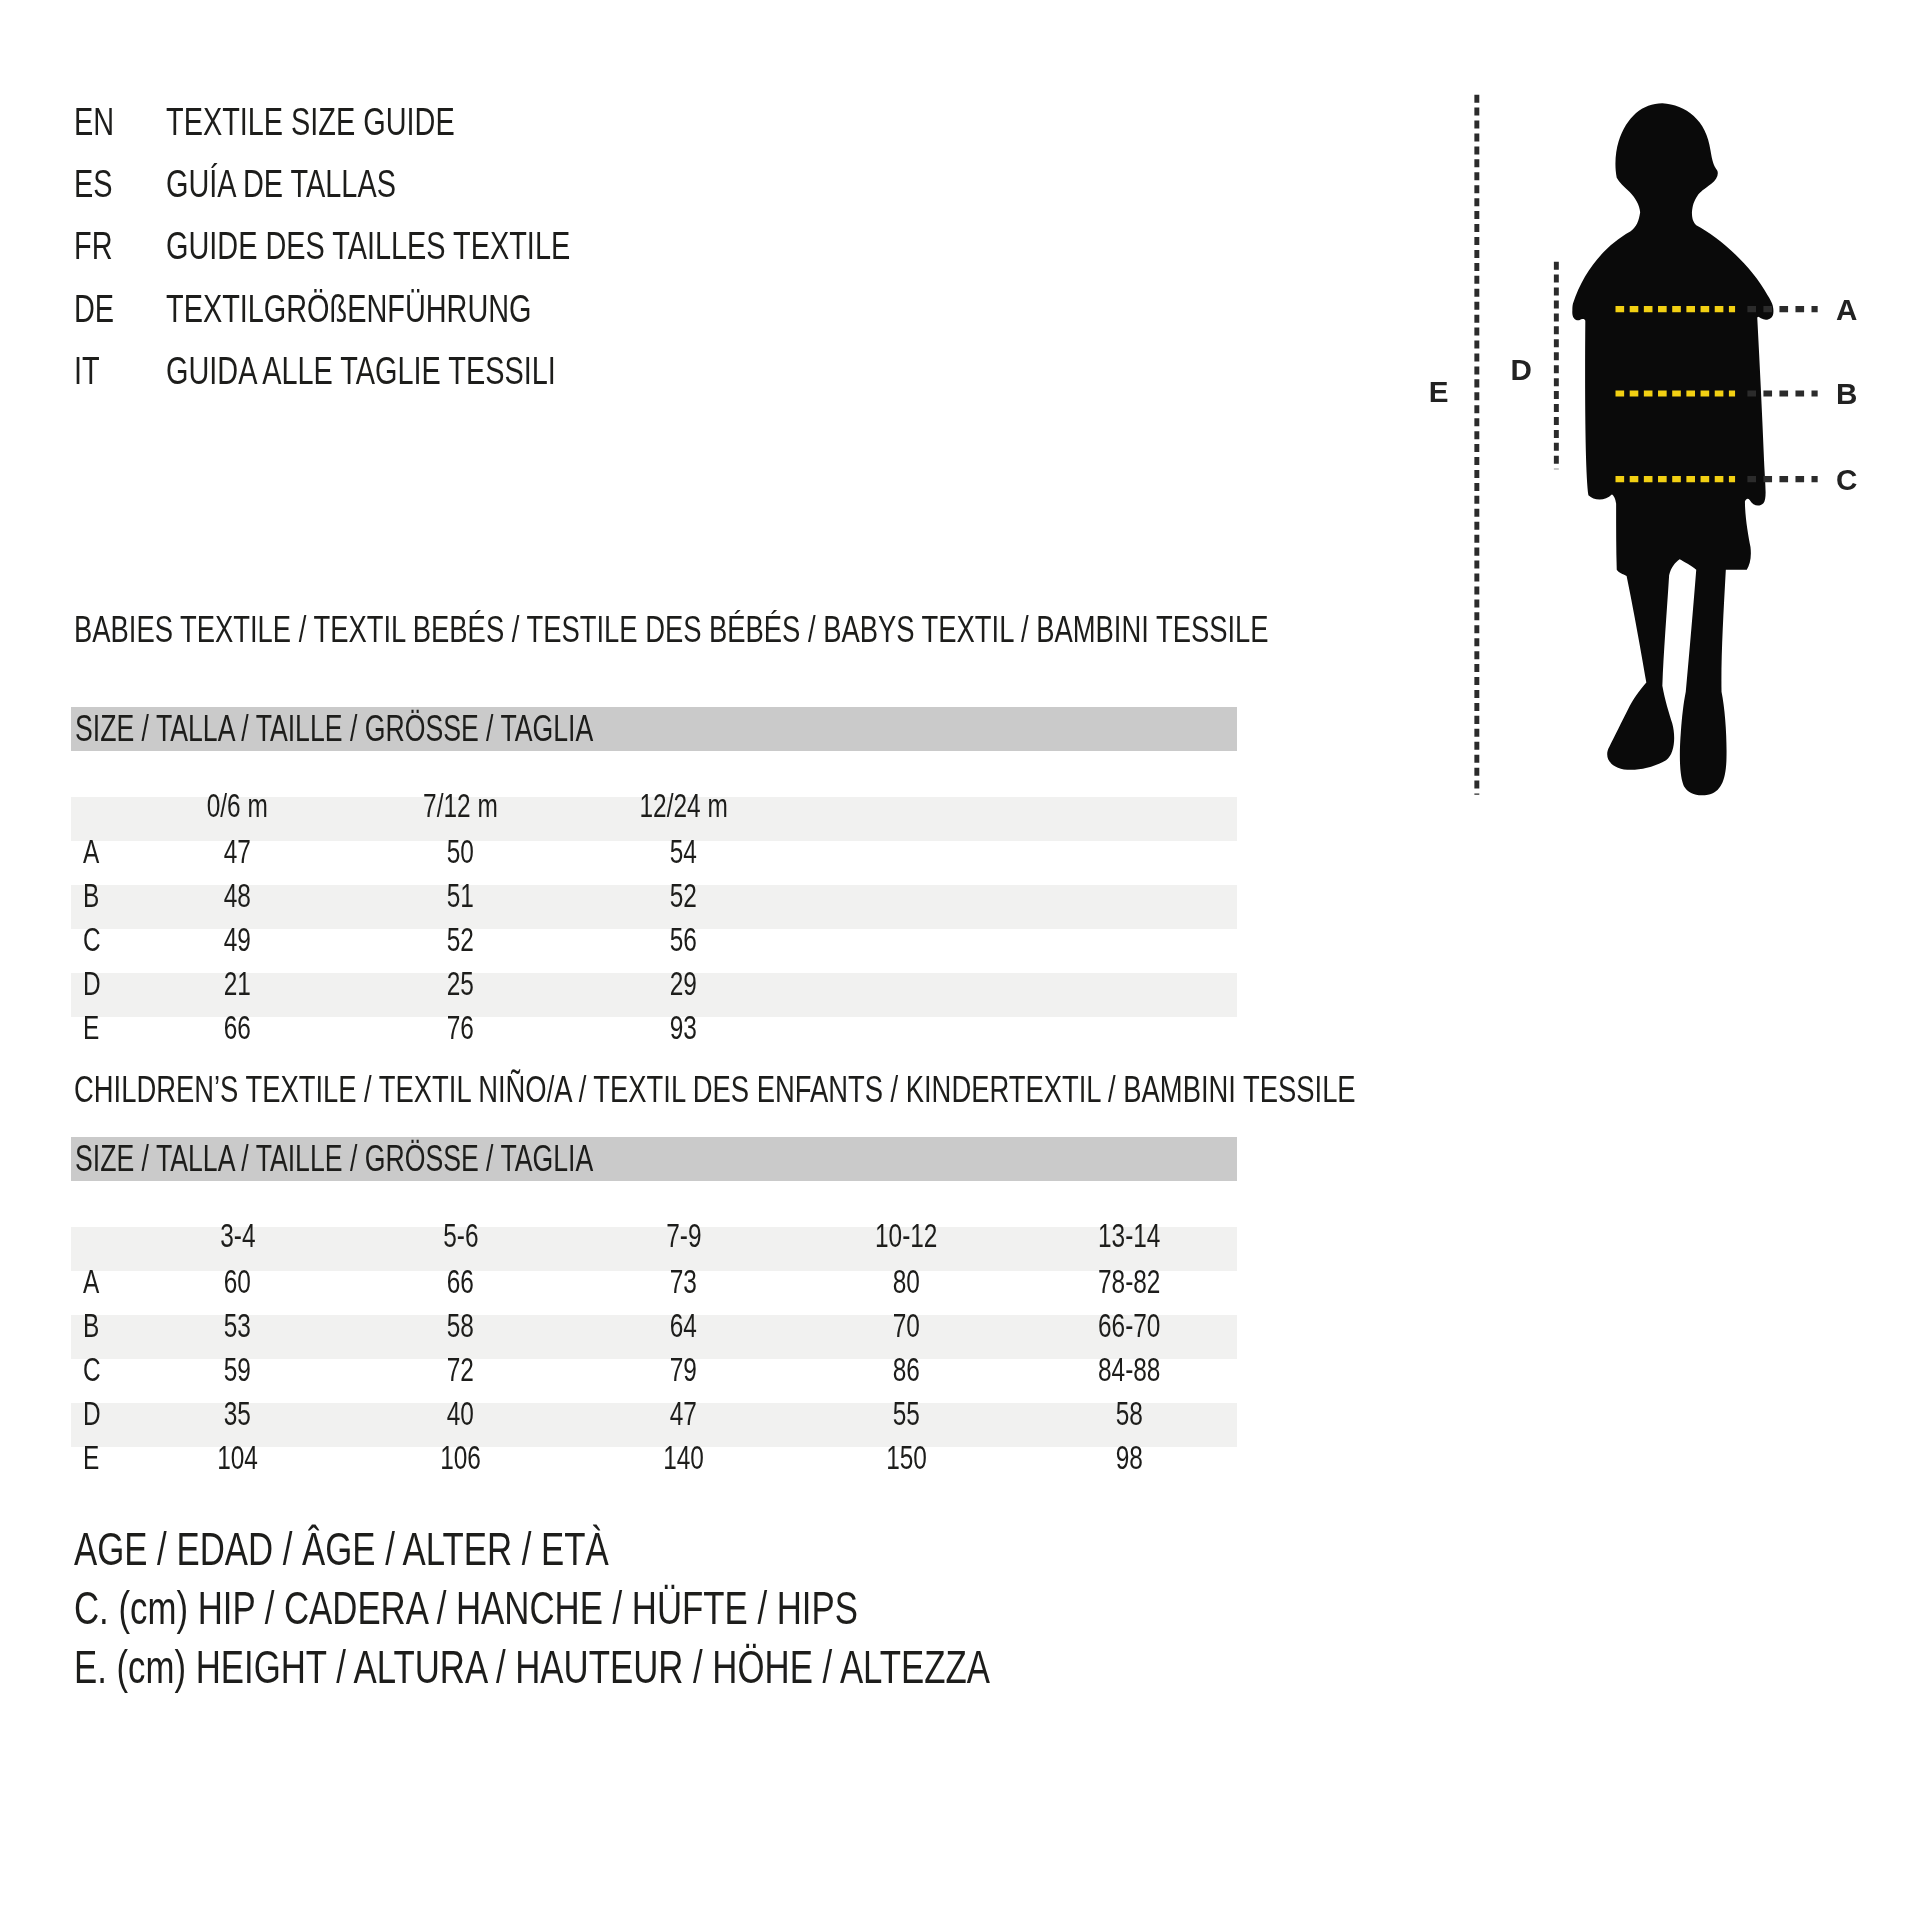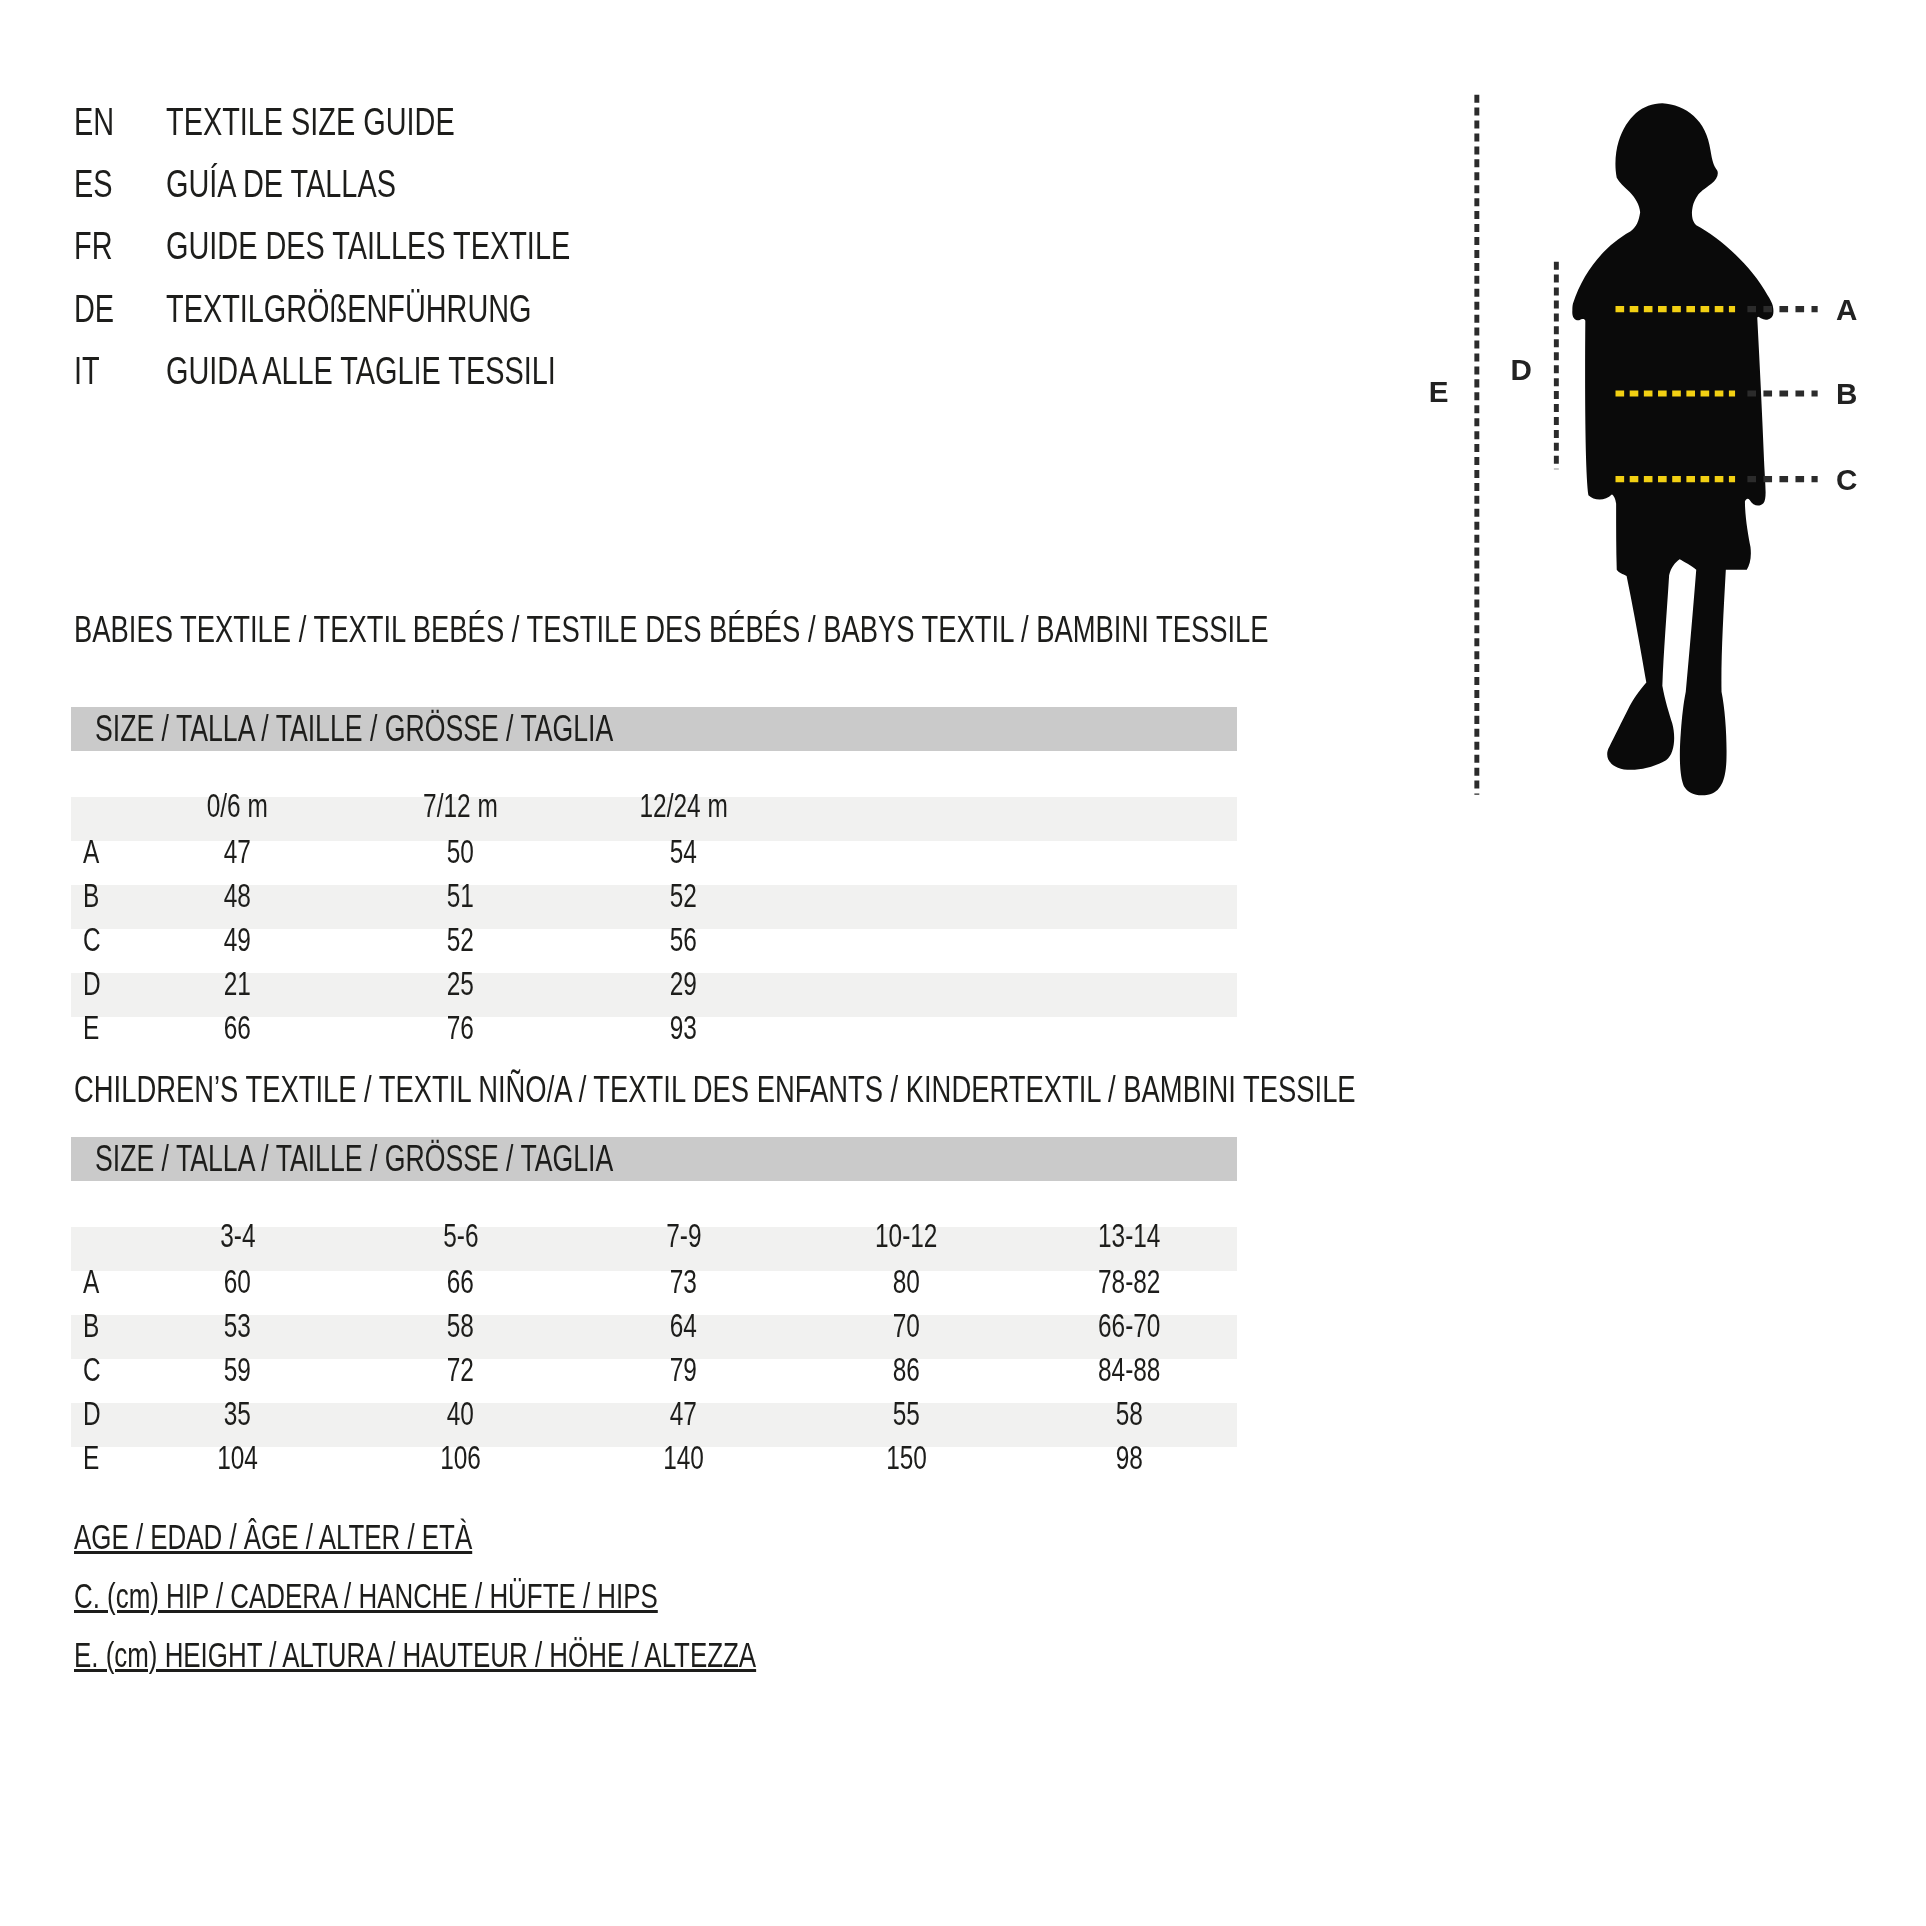--- a/index.html
+++ b/index.html
@@ -48,36 +48,36 @@
     white-space: nowrap;
   }
 
   
   .size-table { position: absolute; left: 71px; width: 1166px; }
   .size-table .bar {
     height: 44px;
     background: #cacaca;
     display: flex;
     align-items: center;
-    padding-left: 24px;
+    padding-left: 4px;
     box-sizing: border-box;
     font-size: 36px;
   }
   .grid { display: grid; align-items: center; }
   .cols3 { grid-template-columns: 55px 223px 223px 223px; }
   .cols5 { grid-template-columns: 55px 223px 223px 223px 223px 223px; }
   .colhead { height: 46px; font-size: 33px; }
   .trow { height: 44px; font-size: 33px; }
   .trow.stripe { background: #f1f1f0; }
   .cell { text-align: center; margin-top: 36px; }
   .cell.letter { text-align: left; padding-left: 12.3px; }
 
   
   .legend { position: absolute; left: 74px; top: 1517px; }
-  .legend-line { height: 59px; display: flex; align-items: flex-start; font-size: 35px; text-decoration: underline; }
+  .legend-line { height: 59px; display: flex; align-items: flex-end; font-size: 47px; }
 
   
   .figure-wrap { position: absolute; left: 1417px; top: 86px; width: 487px; height: 718px; }
   .figure-wrap svg { display: block; width: 487px; height: 718px; }
   .measure-label { font-family: "Liberation Sans", sans-serif; font-weight: bold; font-size: 48px; fill: #222222; }
 </style>
 </head>
 <body>
 
 <div class="page">

